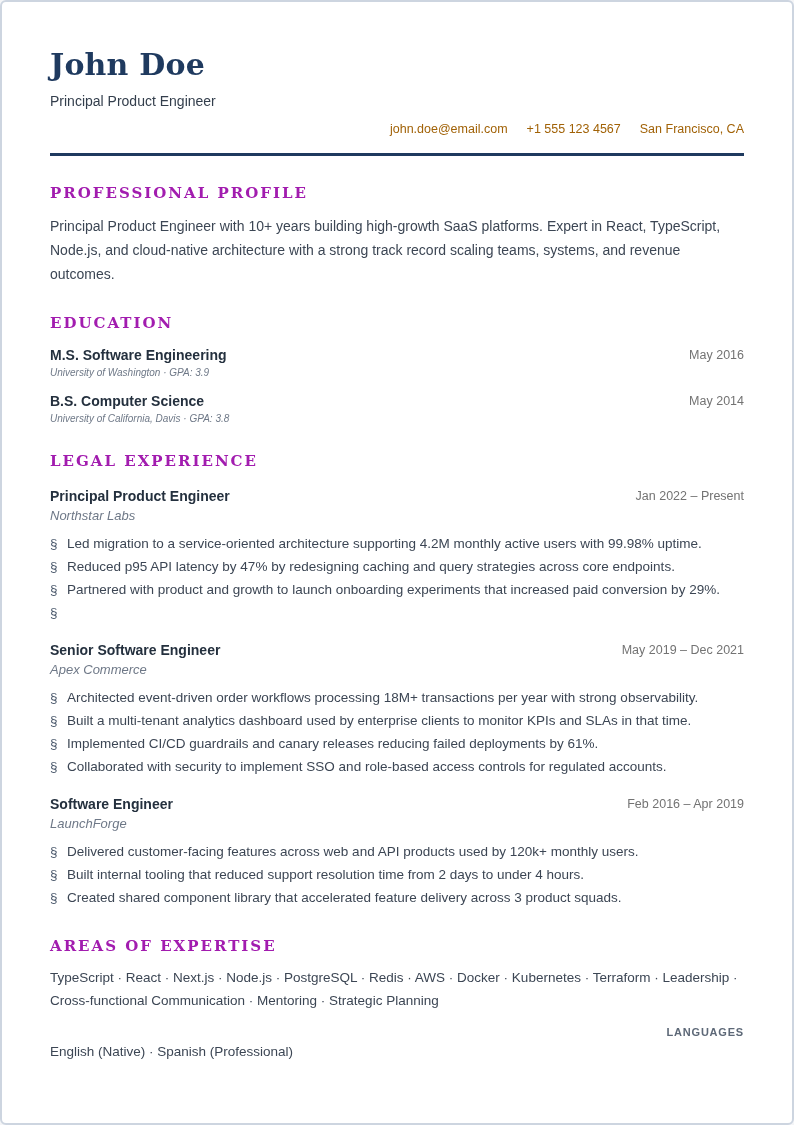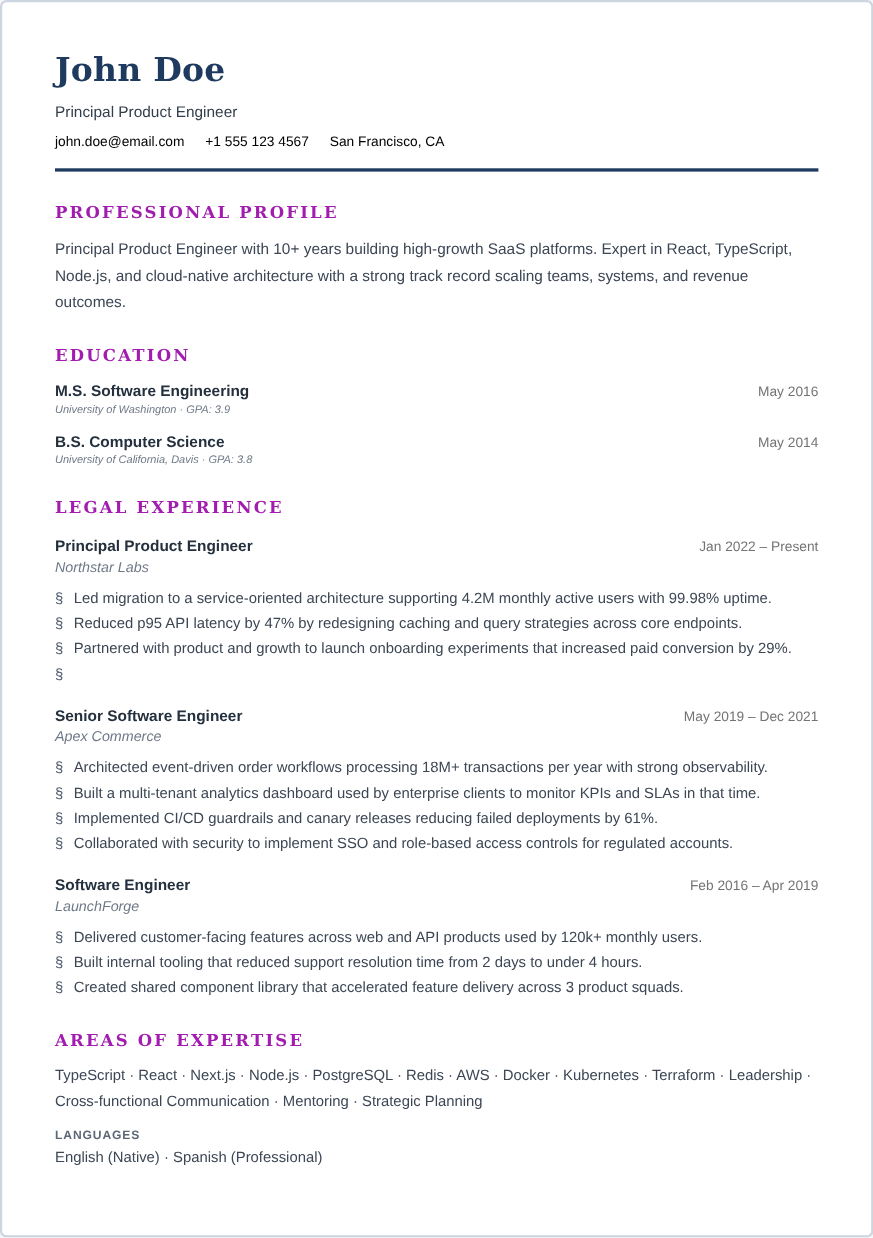--- a/index.html
+++ b/index.html
@@ -29,21 +29,22 @@
   .subtitle {
     margin-top: 11px;
     font-size: 14px;
     color: #333e4c;
   }
   .contact-row {
     margin-top: 13px;
     display: flex;
     gap: 19px;
     font-size: 12.5px;
-    color: #000000;
+    color: #a16207;
+    justify-content: flex-end;
   }
   .top-rule {
     margin-top: 17px;
     height: 3px;
     background: #1f3a5f;
     border: none;
   }
 
   
   .section-heading {
@@ -60,21 +61,21 @@
     line-height: 24px;
     color: #3c4654;
     max-width: 700px;
   }
 
   
   .entry { margin-top: 15px; }
   .entry-head {
     display: flex;
     justify-content: space-between;
-    align-items: flex-end;
+    align-items: center;
   }
   .entry-title {
     font-size: 14px;
     font-weight: bold;
     color: #24303e;
   }
   .entry-date {
     font-size: 12.5px;
     color: #737373;
     white-space: nowrap;
@@ -109,20 +110,21 @@
     font-size: 13.5px;
     line-height: 23px;
     color: #3c4654;
   }
   .mini-heading {
     margin-top: 14px;
     font-size: 11px;
     font-weight: bold;
     letter-spacing: 0.8px;
     color: #5d6877;
+    text-align: right;
   }
   .languages-text {
     margin-top: 6px;
     font-size: 13.5px;
     color: #3c4654;
   }
 </style>
 </head>
 <body>
 

